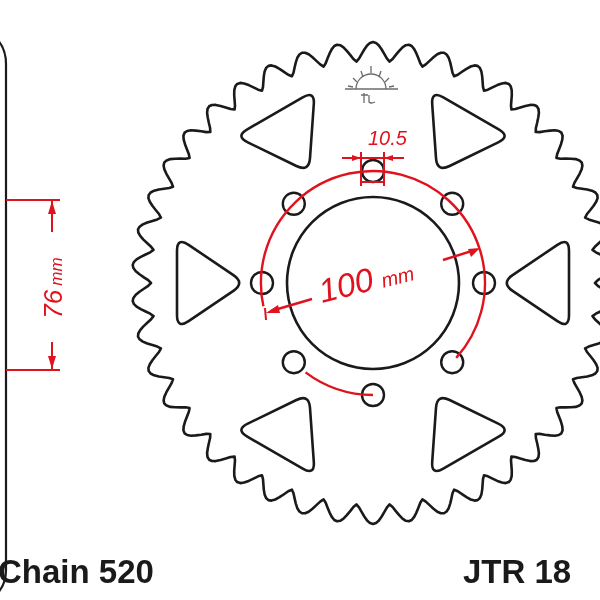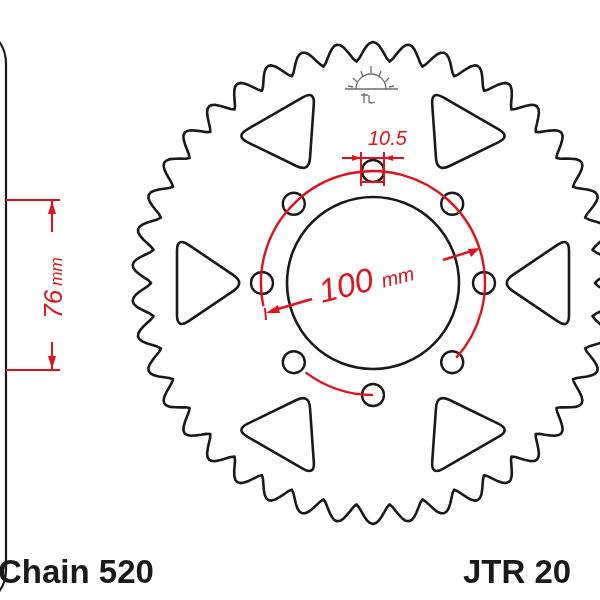--- a/index.html
+++ b/index.html
@@ -87,13 +87,13 @@
     <line x1="381" y1="71" x2="379" y2="77"></line>
     <line x1="353" y1="78" x2="357" y2="82"></line>
     <line x1="389" y1="78" x2="385" y2="82"></line>
     <line x1="348" y1="86" x2="353" y2="87"></line>
     <line x1="394" y1="86" x2="389" y2="87"></line>
     <path d="M 364 93 L 364 103 M 361 95 L 368 95 M 369 95 L 369 102 Q 371 104 375 102"></path>
   </g>
 </svg>
 
 <div id="chain-label" class="label-bottom">Chain 520</div>
-<div id="part-label" class="label-bottom">JTR 20</div>
+<div id="part-label" class="label-bottom">JTR 18</div>
 
 </body></html>

